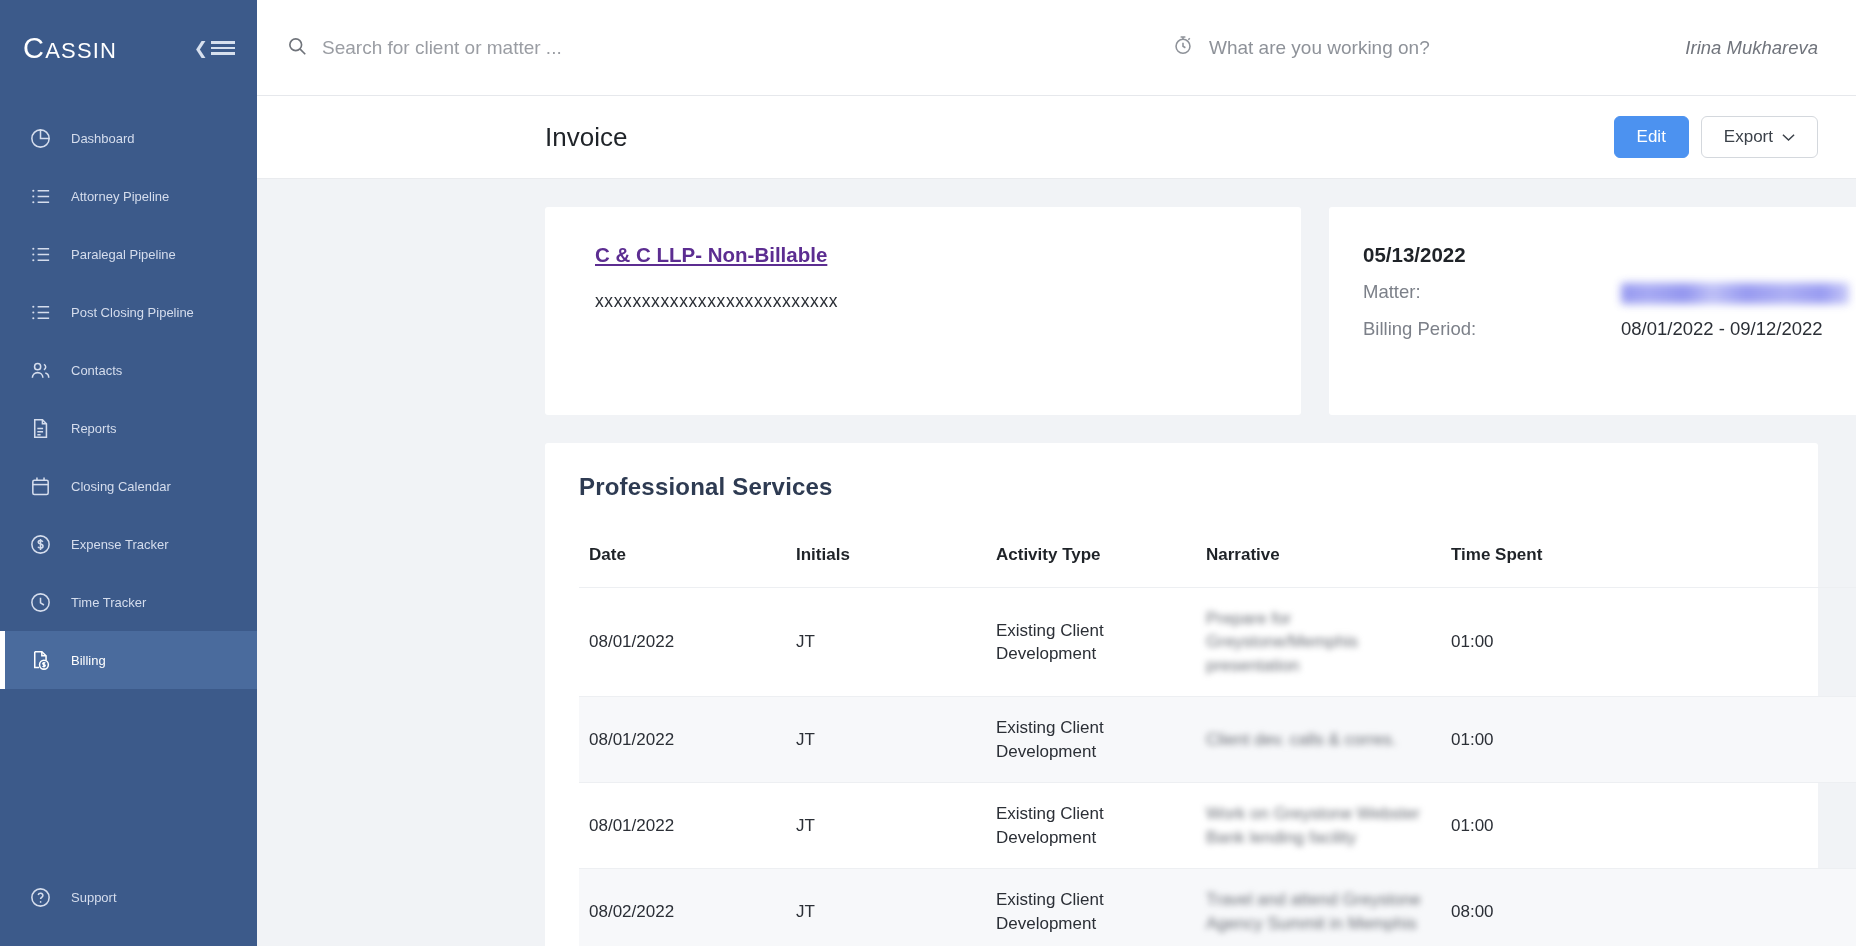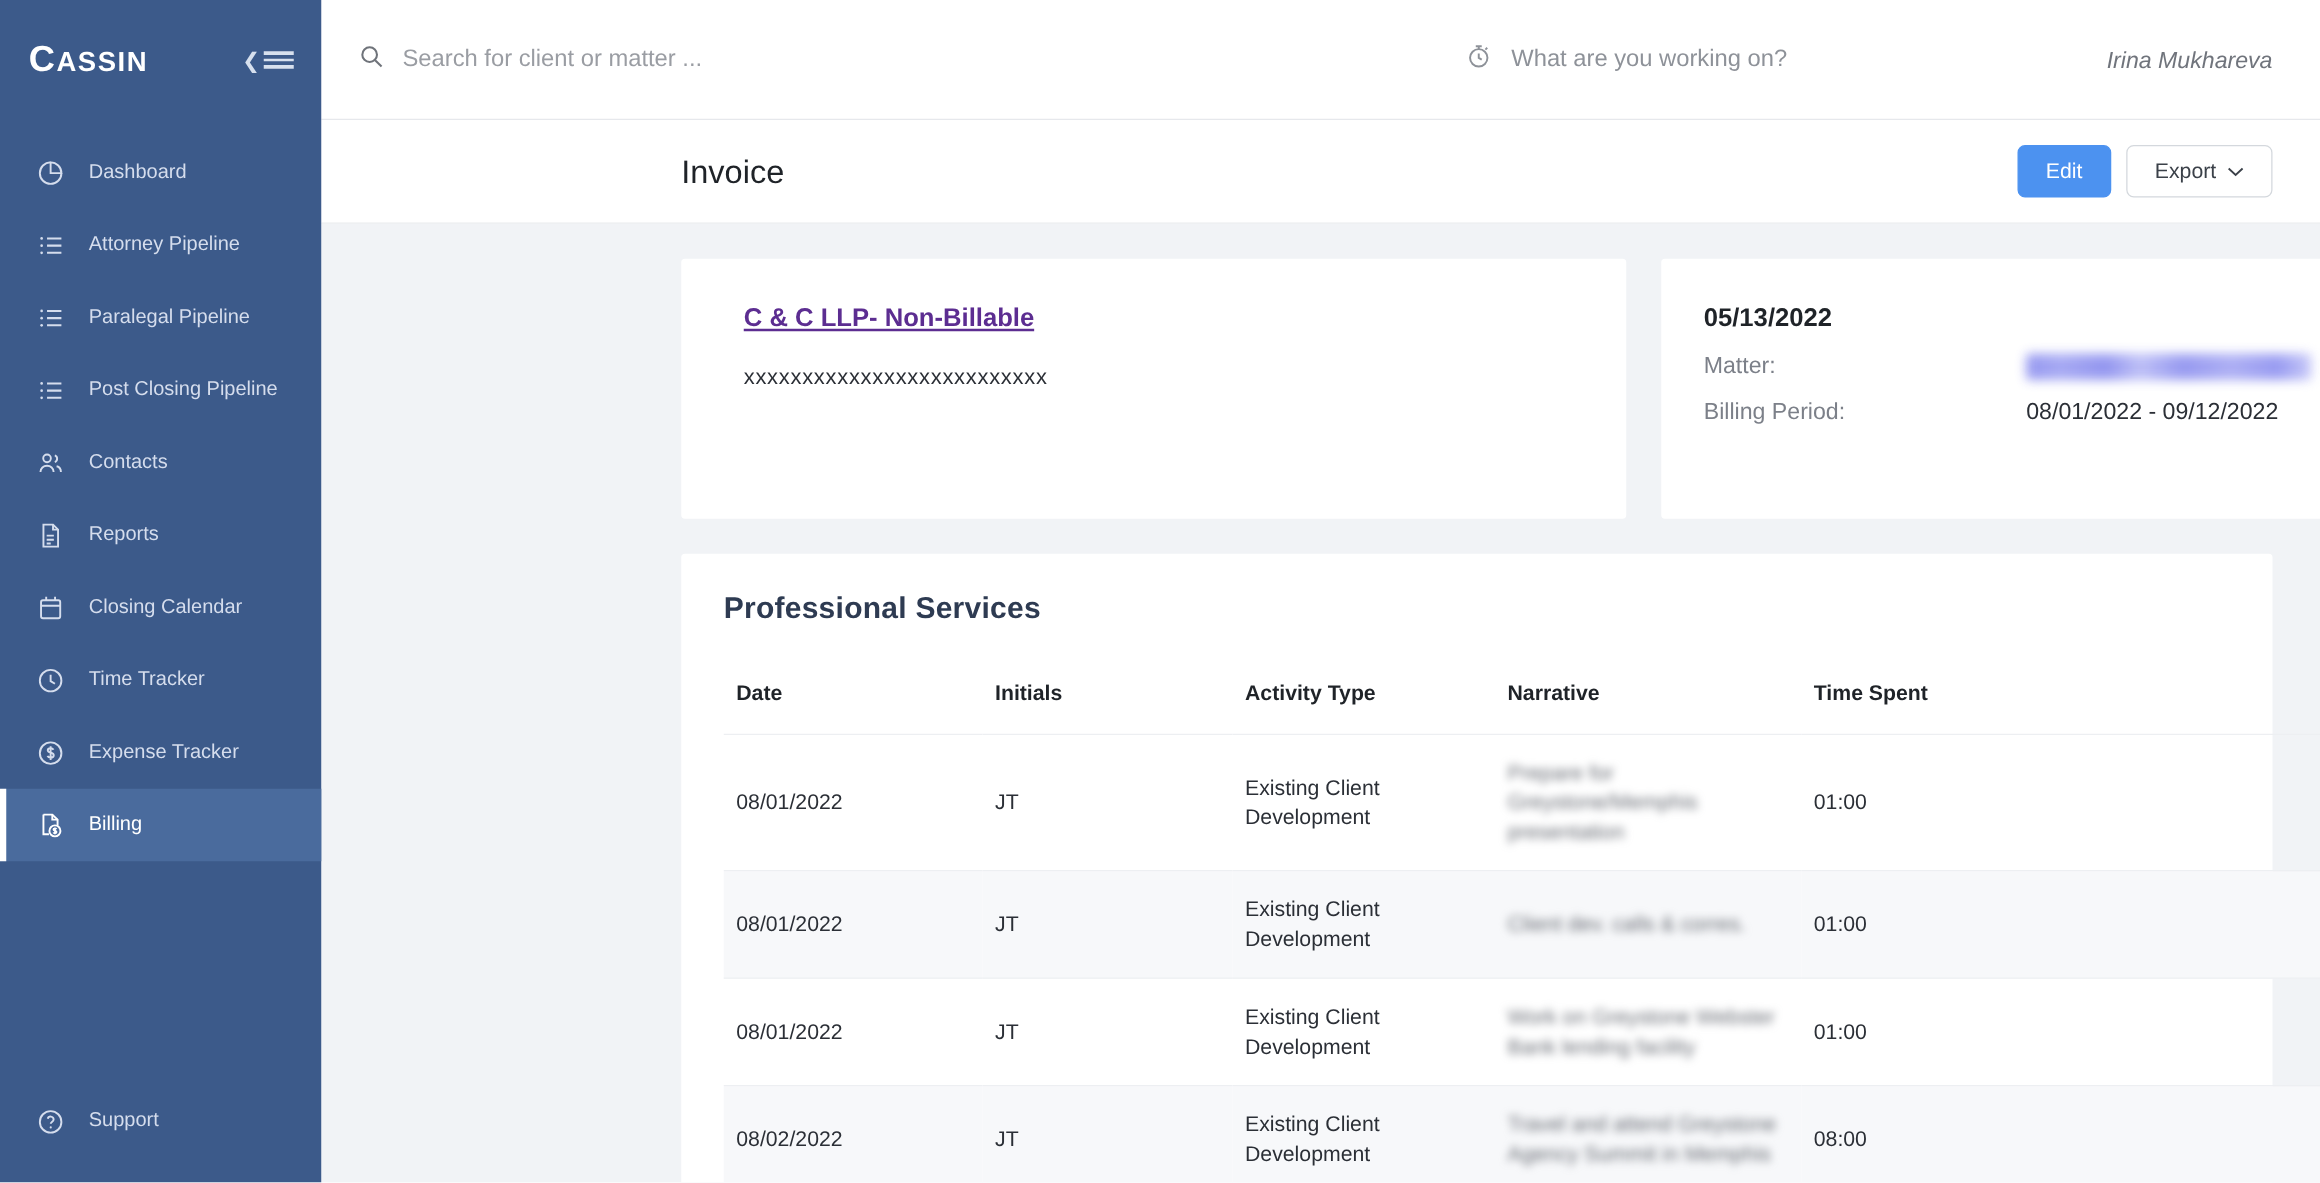--- a/index.html
+++ b/index.html
@@ -19,38 +19,38 @@
     display: flex; flex-direction: column;
     position: relative;
   }
   .sb-top {
     height: 96px; flex: 0 0 96px;
     display: flex; align-items: center; justify-content: space-between;
     padding: 0 22px 0 23px;
   }
   .logo {
     font-size: 29px; letter-spacing: 1.2px; color: #ffffff;
-    font-weight: 700;
+    font-weight: 400;
   }
   .logo .cap { font-size: 29px; }
   .logo .sm { font-size: 22px; }
   .collapse {
     display: flex; align-items: center; gap: 2px; cursor: pointer;
   }
   .collapse .chev {
     color: #d7e0ee; font-size: 17px; line-height: 1; margin-right: 1px;
   }
   .collapse .bars { display: flex; flex-direction: column; gap: 3px; }
   .collapse .bars i { display: block; width: 24px; height: 2.5px; background: #d7e0ee; }
 
   .nav { flex: 1 1 auto; padding-top: 13px; }
   .nav-item {
     height: 58px; display: flex; align-items: center;
     padding-left: 23px; gap: 18px;
-    font-size: 16px; color: #d5dded; cursor: pointer;
+    font-size: 13px; color: #d5dded; cursor: pointer;
     border-left: 5px solid transparent;
     position: relative;
   }
   .nav-item .ico { width: 25px; height: 25px; flex: 0 0 25px; display: flex; align-items: center; justify-content: center; }
   .nav-item .ico svg { display: block; }
   .nav-item.active {
     background: #4a6b9d;
     border-left-color: #ffffff;
     color: #ffffff;
   }
@@ -252,34 +252,34 @@
             <path d="M8.3 2.6v3.4M15.7 2.6v3.4"></path>
           </svg>
         </span>
         <span>Closing Calendar</span>
       </div>
 
       <div class="nav-item">
         <span class="ico">
           <svg width="23" height="23" viewBox="0 0 24 24" fill="none" stroke="#d5dded" stroke-width="1.6">
             <circle cx="12" cy="12" r="9"></circle>
+            <path d="M14.4 9.2c-.5-.9-1.5-1.3-2.5-1.3-1.3 0-2.3.7-2.3 1.8 0 1.2 1.1 1.6 2.4 1.9 1.4.3 2.6.8 2.6 2.1 0 1.2-1.1 2-2.6 2-1.2 0-2.2-.5-2.6-1.4M12 6.3v11.4"></path>
+          </svg>
+        </span>
+        <span>Expense Tracker</span>
+      </div>
+
+      <div class="nav-item">
+        <span class="ico">
+          <svg width="23" height="23" viewBox="0 0 24 24" fill="none" stroke="#d5dded" stroke-width="1.6">
+            <circle cx="12" cy="12" r="9"></circle>
               <path d="M12 7v5.4l3.6 2.2"></path>
           </svg>
         </span>
         <span>Time Tracker</span>
-      </div>
-
-      <div class="nav-item">
-        <span class="ico">
-          <svg width="23" height="23" viewBox="0 0 24 24" fill="none" stroke="#d5dded" stroke-width="1.6">
-            <circle cx="12" cy="12" r="9"></circle>
-            <path d="M14.4 9.2c-.5-.9-1.5-1.3-2.5-1.3-1.3 0-2.3.7-2.3 1.8 0 1.2 1.1 1.6 2.4 1.9 1.4.3 2.6.8 2.6 2.1 0 1.2-1.1 2-2.6 2-1.2 0-2.2-.5-2.6-1.4M12 6.3v11.4"></path>
-          </svg>
-        </span>
-        <span>Expense Tracker</span>
       </div>
 
       <div class="nav-item active">
         <span class="ico">
           <svg width="23" height="23" viewBox="0 0 24 24" fill="none" stroke="#ffffff" stroke-width="1.6">
             <path d="M6 2.8h7.4L17.8 7v5"></path>
               <path d="M6 2.8v16.4h4.6"></path>
               <path d="M13.4 2.8V7h4.4"></path>
             <circle cx="15.6" cy="16.4" r="4.6"></circle>
             <path d="M16.9 14.9c-.3-.4-.8-.6-1.3-.6-.7 0-1.2.4-1.2.9 0 .6.6.8 1.2 1 .7.2 1.3.4 1.3 1.1 0 .6-.6 1-1.3 1-.6 0-1.1-.3-1.3-.7M15.6 13.6v5.6"></path>

